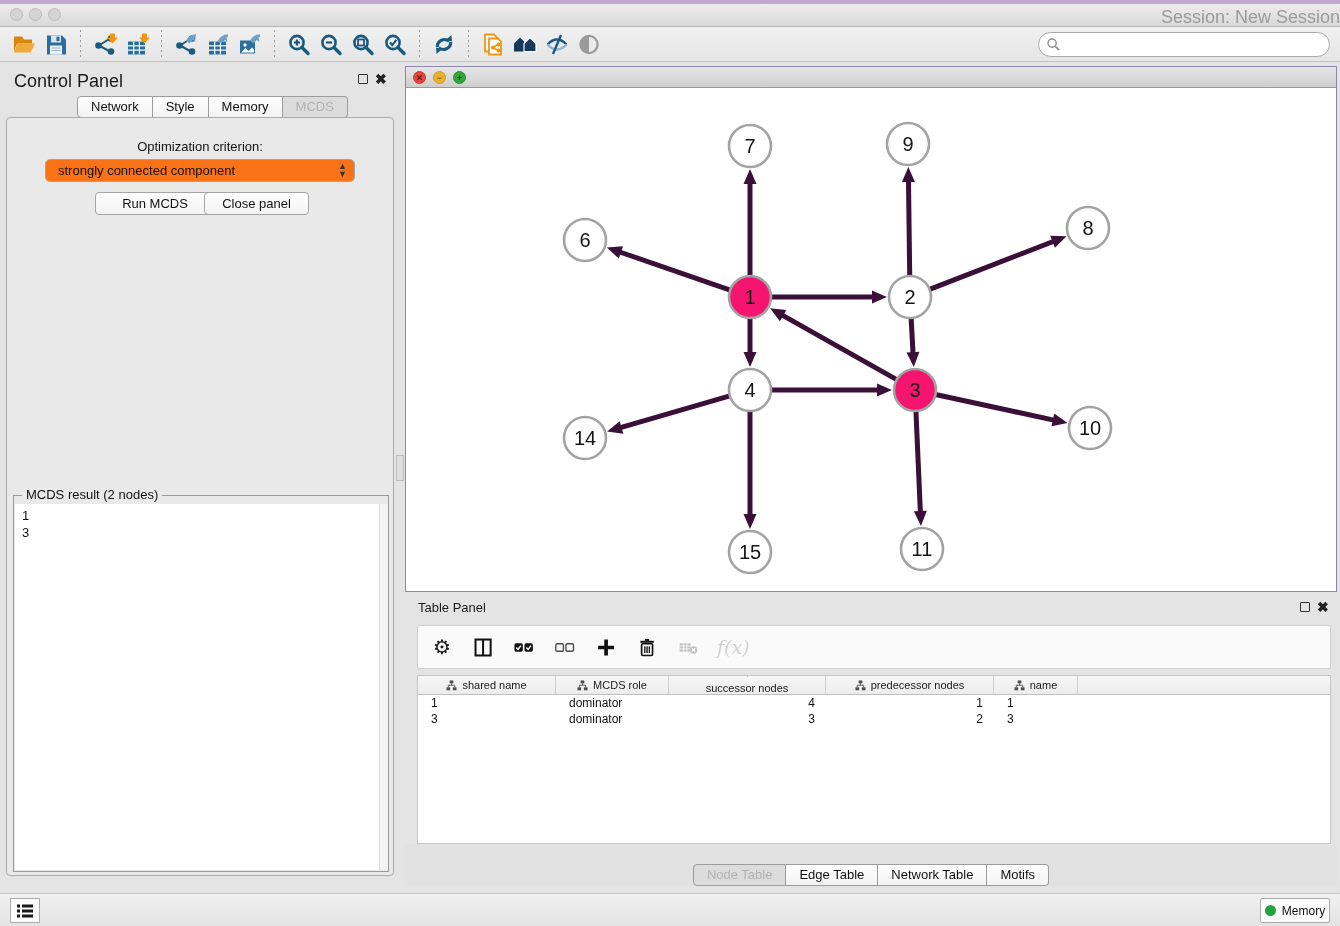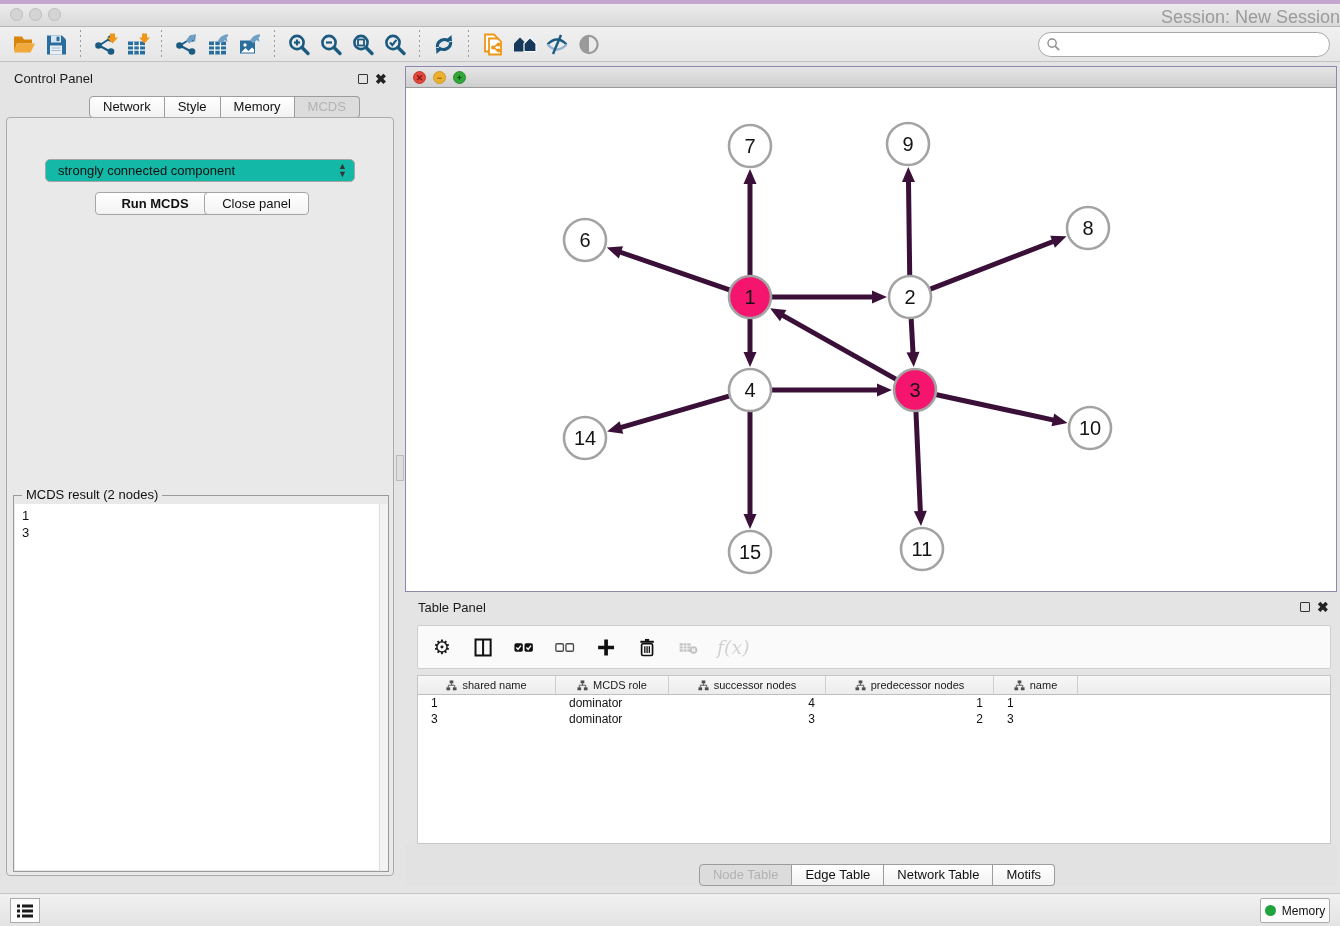--- a/index.html
+++ b/index.html
@@ -25,34 +25,34 @@
   .tb-sep { width:1px; height:28px; margin:0 8px;
     background-image:linear-gradient(#9a9a9a 34%, rgba(0,0,0,0) 0%);
     background-size:1px 5px; background-repeat:repeat-y; }
   .search-wrap { position:absolute; right:10px; top:32px; width:292px; height:25px;
     background:#fff; border:1px solid #A9A9A9; border-radius:13px;
     display:flex; align-items:center; padding-left:7px; }
   .search-wrap svg { width:15px; height:15px; }
   .search-input { border:none; outline:none; flex:1; height:20px; font-size:13px; background:transparent; }
 
   
-  .cp-title { position:absolute; left:14px; top:71px; font-size:13px; color:#1A1A1A; }
+  .cp-title { position:absolute; left:14px; top:71px; font-size:18px; color:#1A1A1A; }
   .panel-icons { position:absolute; display:flex; gap:7px; align-items:center; }
   .float-ic { width:10px; height:10px; border:1.6px solid #333; border-radius:1px; }
   .close-ic { font-size:14px; font-weight:bold; color:#222; line-height:10px; }
   .cp-tabs { position:absolute; left:77px; top:96px; display:flex; }
   .tabseg { height:22px; line-height:20px; padding:0 13px; font-size:13px; color:#111;
     background:linear-gradient(#FFFFFF,#F2F2F2); border:1px solid #9C9C9C; border-left:none; }
-  .tabseg:first-child { border-left:1px solid #9C9C9C; border-radius:4px 0 0 4px;margin-left:12px; }
+  .tabseg:first-child { border-left:1px solid #9C9C9C; border-radius:4px 0 0 4px; }
   .tabseg:last-child { border-radius:0 4px 4px 0; }
   .tabseg.sel { background:#DCDCDC; color:#B2B2B2; }
   .cp-box { position:absolute; left:6px; top:117px; width:388px; height:759px;
     background:#E9E9E9; border:1px solid #ABABAB; border-radius:4px; }
   .opt-label { position:absolute; left:0; top:21px; width:100%; text-align:center; font-size:13px; color:#111; }
-  .combo { position:absolute; left:38px; top:41px; width:310px; height:23px; background:#14b8a6;
+  .combo { position:absolute; left:38px; top:41px; width:310px; height:23px; background:#f97316;
     border:1px solid #A5A5A5; border-radius:5px; display:flex; align-items:center;
     padding-left:12px; font-size:13px; color:#111; }
   .combo-stepper { position:absolute; right:7px; top:2px; display:flex; flex-direction:column;
     align-items:center; line-height:8px; font-size:9px; color:#333; }
   .btn { position:absolute; height:23px; background:linear-gradient(#FFFFFF,#F3F3F3);
     border:1px solid #A5A5A5; border-radius:4px; font-size:13px; color:#111;
     display:flex; align-items:center; justify-content:center; }
   .result-group { position:absolute; left:6px; top:377px; width:376px; height:377px;
     border:1px solid #9A9A9A; }
   .result-label { position:absolute; left:8px; top:-9px; background:#E9E9E9; padding:0 4px;
@@ -322,28 +322,29 @@
   <div class="float-ic"></div>
   <div class="close-ic">✖</div>
 </div>
 <div class="cp-tabs">
     <div class="tabseg">Network</div>
     <div class="tabseg">Style</div>
     <div class="tabseg">Memory</div>
     <div class="tabseg sel">MCDS</div>
   </div>
 <div class="cp-box">
+  <div class="opt-label">Optimization criterion:</div>
   <div class="combo">
     <span>strongly connected component</span>
     <span class="combo-stepper">
       <span>▲</span>
         <span>▼</span>
     </span>
   </div>
-  <button class="btn" style="left:88px; top:74px; width:120px;font-weight:bold;">Run MCDS</button>
+  <button class="btn" style="left:88px; top:74px; width:120px;">Run MCDS</button>
   <button class="btn" style="left:197px; top:74px; width:105px;">Close panel</button>
   <div class="result-group">
     <div class="result-label">MCDS result (2 nodes)</div>
     <div class="result-area">1
 3</div>
     <div class="result-scroll"></div>
   </div>
 </div>
 <div class="divider-handle"></div>
 
@@ -502,21 +503,21 @@
       </div>
       <div class="th" style="width: 113px;">
         <svg viewBox="0 0 12 12">
           <rect x="4" y="0.5" width="4" height="3.2" fill="#4d4d4d"></rect>
           <rect x="0.5" y="8" width="4" height="3.2" fill="#4d4d4d"></rect>
           <rect x="7.5" y="8" width="4" height="3.2" fill="#4d4d4d"></rect>
           <path d="M6 3.7 v2 M2.5 8 v-2.3 h7 V8" stroke="#4d4d4d" fill="none"></path>
         </svg>
         <span>MCDS role</span>
       </div>
-      <div class="th" style="width: 157px;">
+      <div class="th" style="width: 157px; flex-direction: column;">
         <svg viewBox="0 0 12 12">
           <rect x="4" y="0.5" width="4" height="3.2" fill="#4d4d4d"></rect>
           <rect x="0.5" y="8" width="4" height="3.2" fill="#4d4d4d"></rect>
           <rect x="7.5" y="8" width="4" height="3.2" fill="#4d4d4d"></rect>
           <path d="M6 3.7 v2 M2.5 8 v-2.3 h7 V8" stroke="#4d4d4d" fill="none"></path>
         </svg>
         <span>successor nodes</span>
       </div>
       <div class="th" style="width: 168px;">
         <svg viewBox="0 0 12 12">

